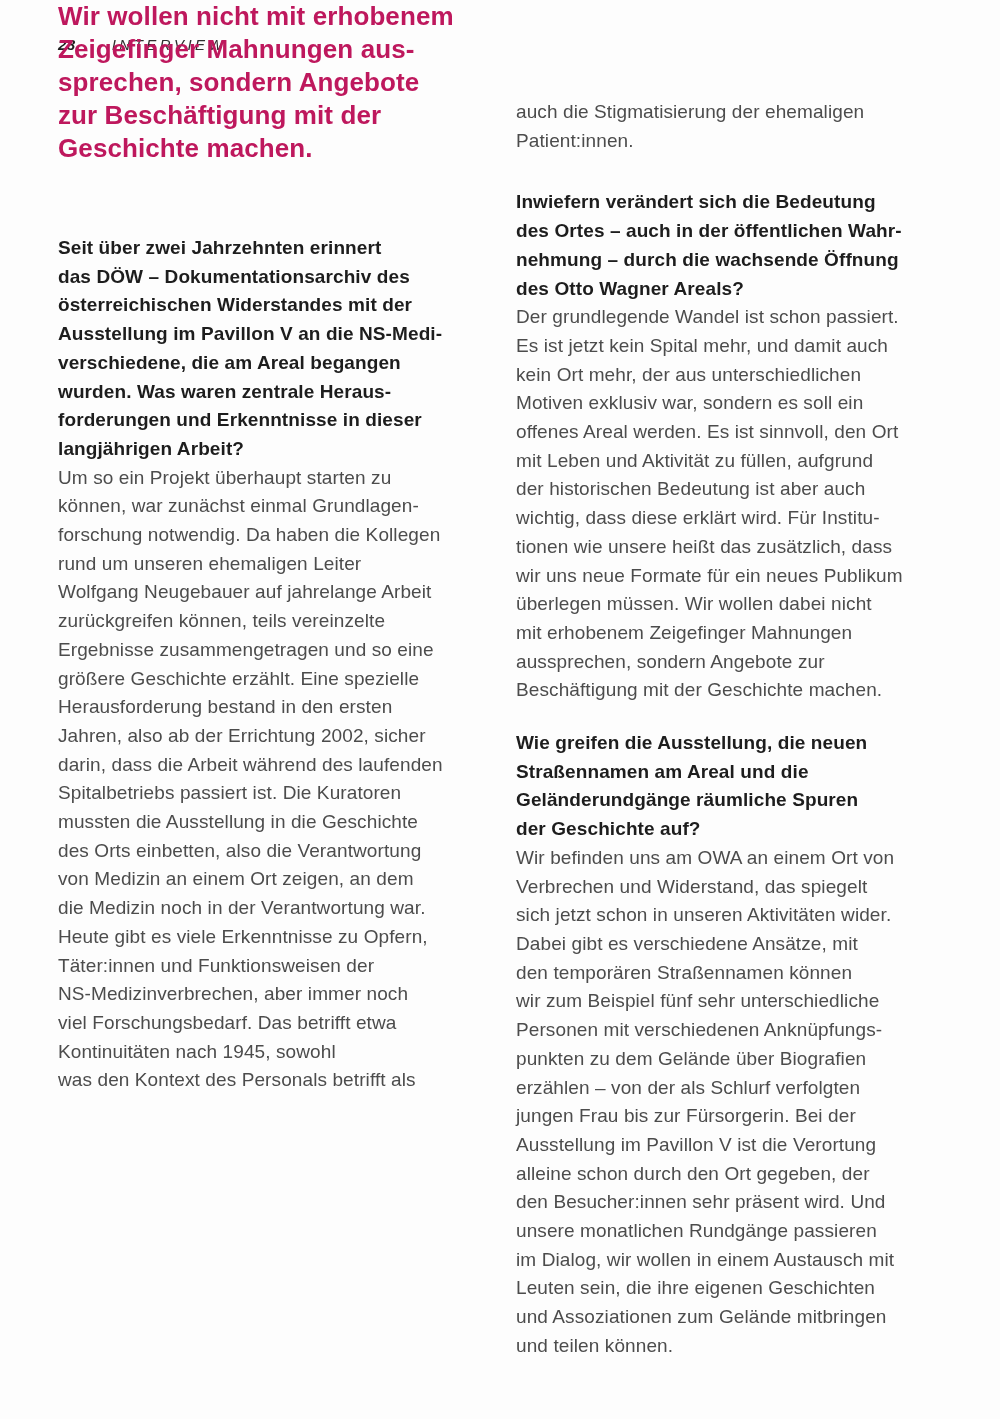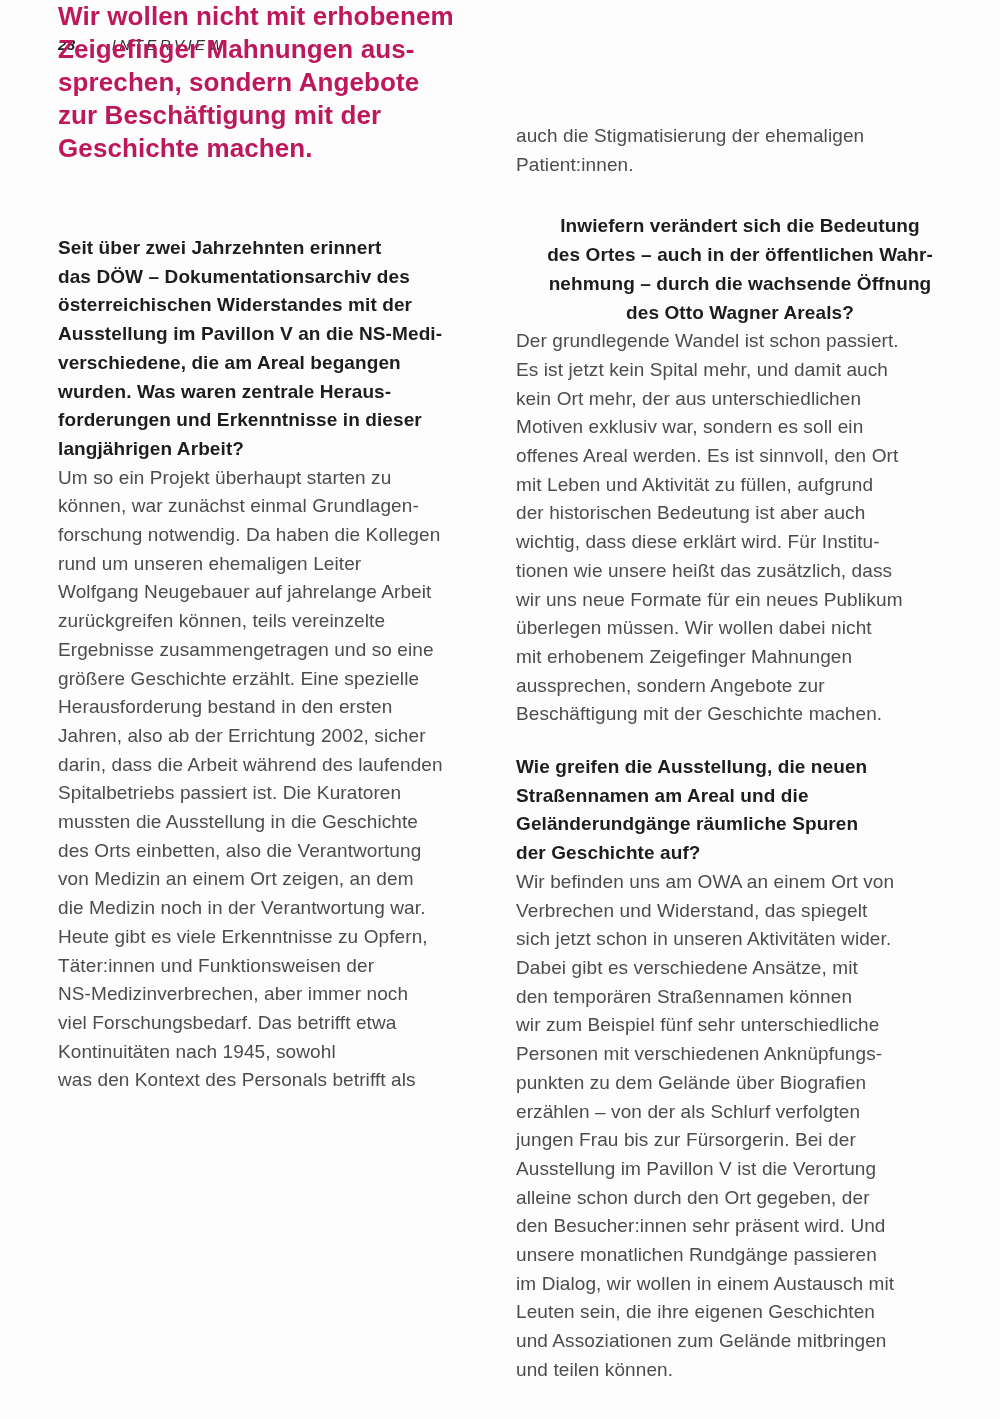--- a/index.html
+++ b/index.html
@@ -36,21 +36,21 @@
     font-weight: 400;
     color: #2f2f2f;
     letter-spacing: 3.5px;
   }
   .col {
     position: absolute;
     top: 0;
     width: 448px;
   }
   .col-left  { left: 58px; }
-  .col-right { left: 516px; margin-top: 24px; }
+  .col-right { left: 516px; }
   .col p, .col h1 {
     margin: 0;
     white-space: pre-line;
   }
   .headline {
     margin-top: 90px;
     font-size: 26px;
     line-height: 33px;
     font-weight: 700;
     color: #be185d;
@@ -66,21 +66,21 @@
   .question {
     font-size: 19px;
     line-height: 28.7px;
     font-weight: 700;
     color: #1d1d1d;
     letter-spacing: 0.1px;
   }
   .intro       { margin-top: 33px !important; }
   .q1          { margin-top: 69px !important; }
   .cont        { margin-top: 98px !important; }
-  .q2          { margin-top: 33px !important; text-align: center; }
+  .q2          { margin-top: 33px !important; }
   .q3          { margin-top: 24px !important; }
 </style>
 </head>
 <body>
 
 <div class="page">
 
   <header class="page-header">
     <span class="page-num">28</span><span class="section">INTERVIEW</span>
   </header>

